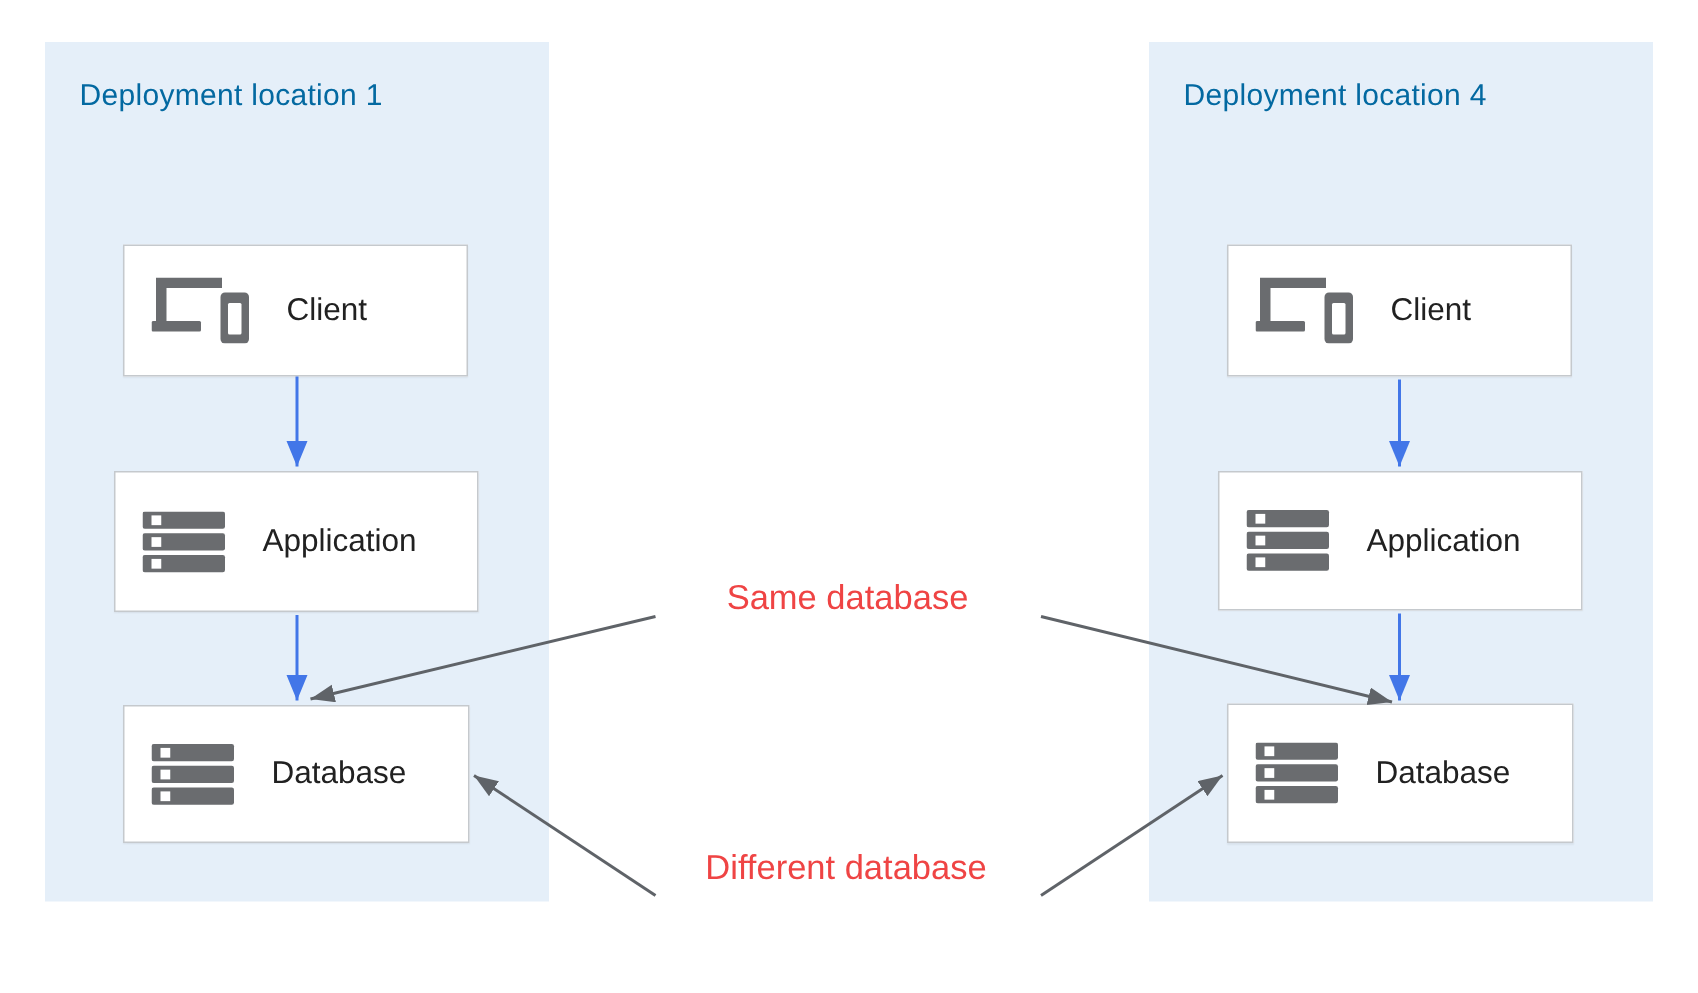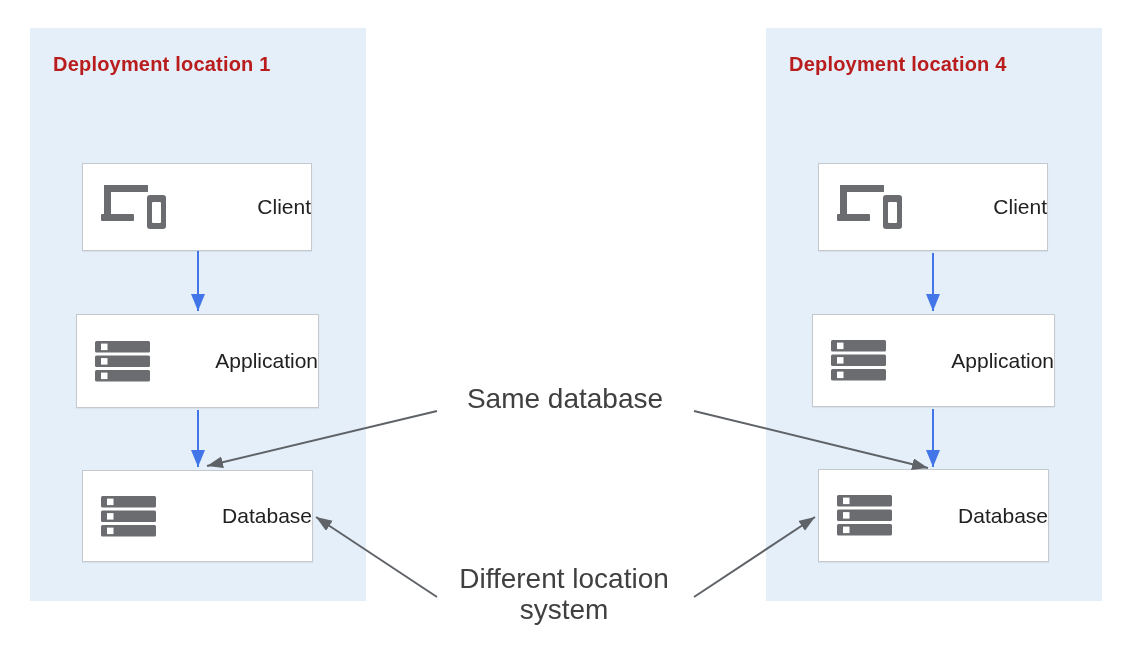--- a/index.html
+++ b/index.html
@@ -6,34 +6,33 @@
   .canvas{
     position:relative;width:1132px;height:662px;background:#ffffff;overflow:hidden;
     font-family:"Liberation Sans","DejaVu Sans",sans-serif;
   }
   .panel{
     position:absolute;top:28px;width:336px;height:573px;
     background:#E5EFF9;
   }
   .panel-title{
     position:absolute;left:23px;top:25px;
-    font-size:20px;color:#b91c1c;letter-spacing:0.2px;white-space:nowrap;font-weight:bold;
+    font-size:20px;color:#0369a1;letter-spacing:0.2px;white-space:nowrap;
   }
   .node{
     position:absolute;background:#ffffff;border:1px solid #C5C9CD;
     box-sizing:border-box;display:flex;align-items:center;
     padding-left:18px;gap:24px;
     box-shadow:0 1px 1px rgba(0,0,0,0.05);
-    justify-content:space-between;
   }
   .node-label{font-size:21px;color:#212121;white-space:nowrap;}
   .icon{flex:0 0 auto;display:block;}
   .overlay{position:absolute;left:0;top:0;width:1132px;height:662px;pointer-events:none;}
   .annotation{
-    position:absolute;text-align:center;font-size:28px;line-height:31px;color:#404040;
+    position:absolute;text-align:center;font-size:23px;line-height:31px;color:#ef4444;
   }
 </style>
 </head>
 <body>
 
 <div class="canvas">
 
   <section class="panel" style="left:30px;">
     <div class="panel-title">Deployment location 1</div>
   </section>
@@ -126,17 +125,16 @@
     <line x1="437" y1="411" x2="207" y2="466" stroke="#5F6368" stroke-width="2" marker-end="url(#headGray)"></line>
     <line x1="694" y1="411" x2="928" y2="468" stroke="#5F6368" stroke-width="2" marker-end="url(#headGray)"></line>
     <line x1="437" y1="597" x2="316" y2="517" stroke="#5F6368" stroke-width="2" marker-end="url(#headGray)"></line>
     <line x1="694" y1="597" x2="815" y2="517" stroke="#5F6368" stroke-width="2" marker-end="url(#headGray)"></line>
   </svg>
 
   <div class="annotation" style="left:445px;top:383px;width:240px;">
     <div>Same database</div>
   </div>
   <div class="annotation" style="left:444px;top:563px;width:240px;">
-    <div>Different location</div>
-    <div>system</div>
+    <div>Different database</div>
   </div>
 
 </div>
 
 </body></html>

